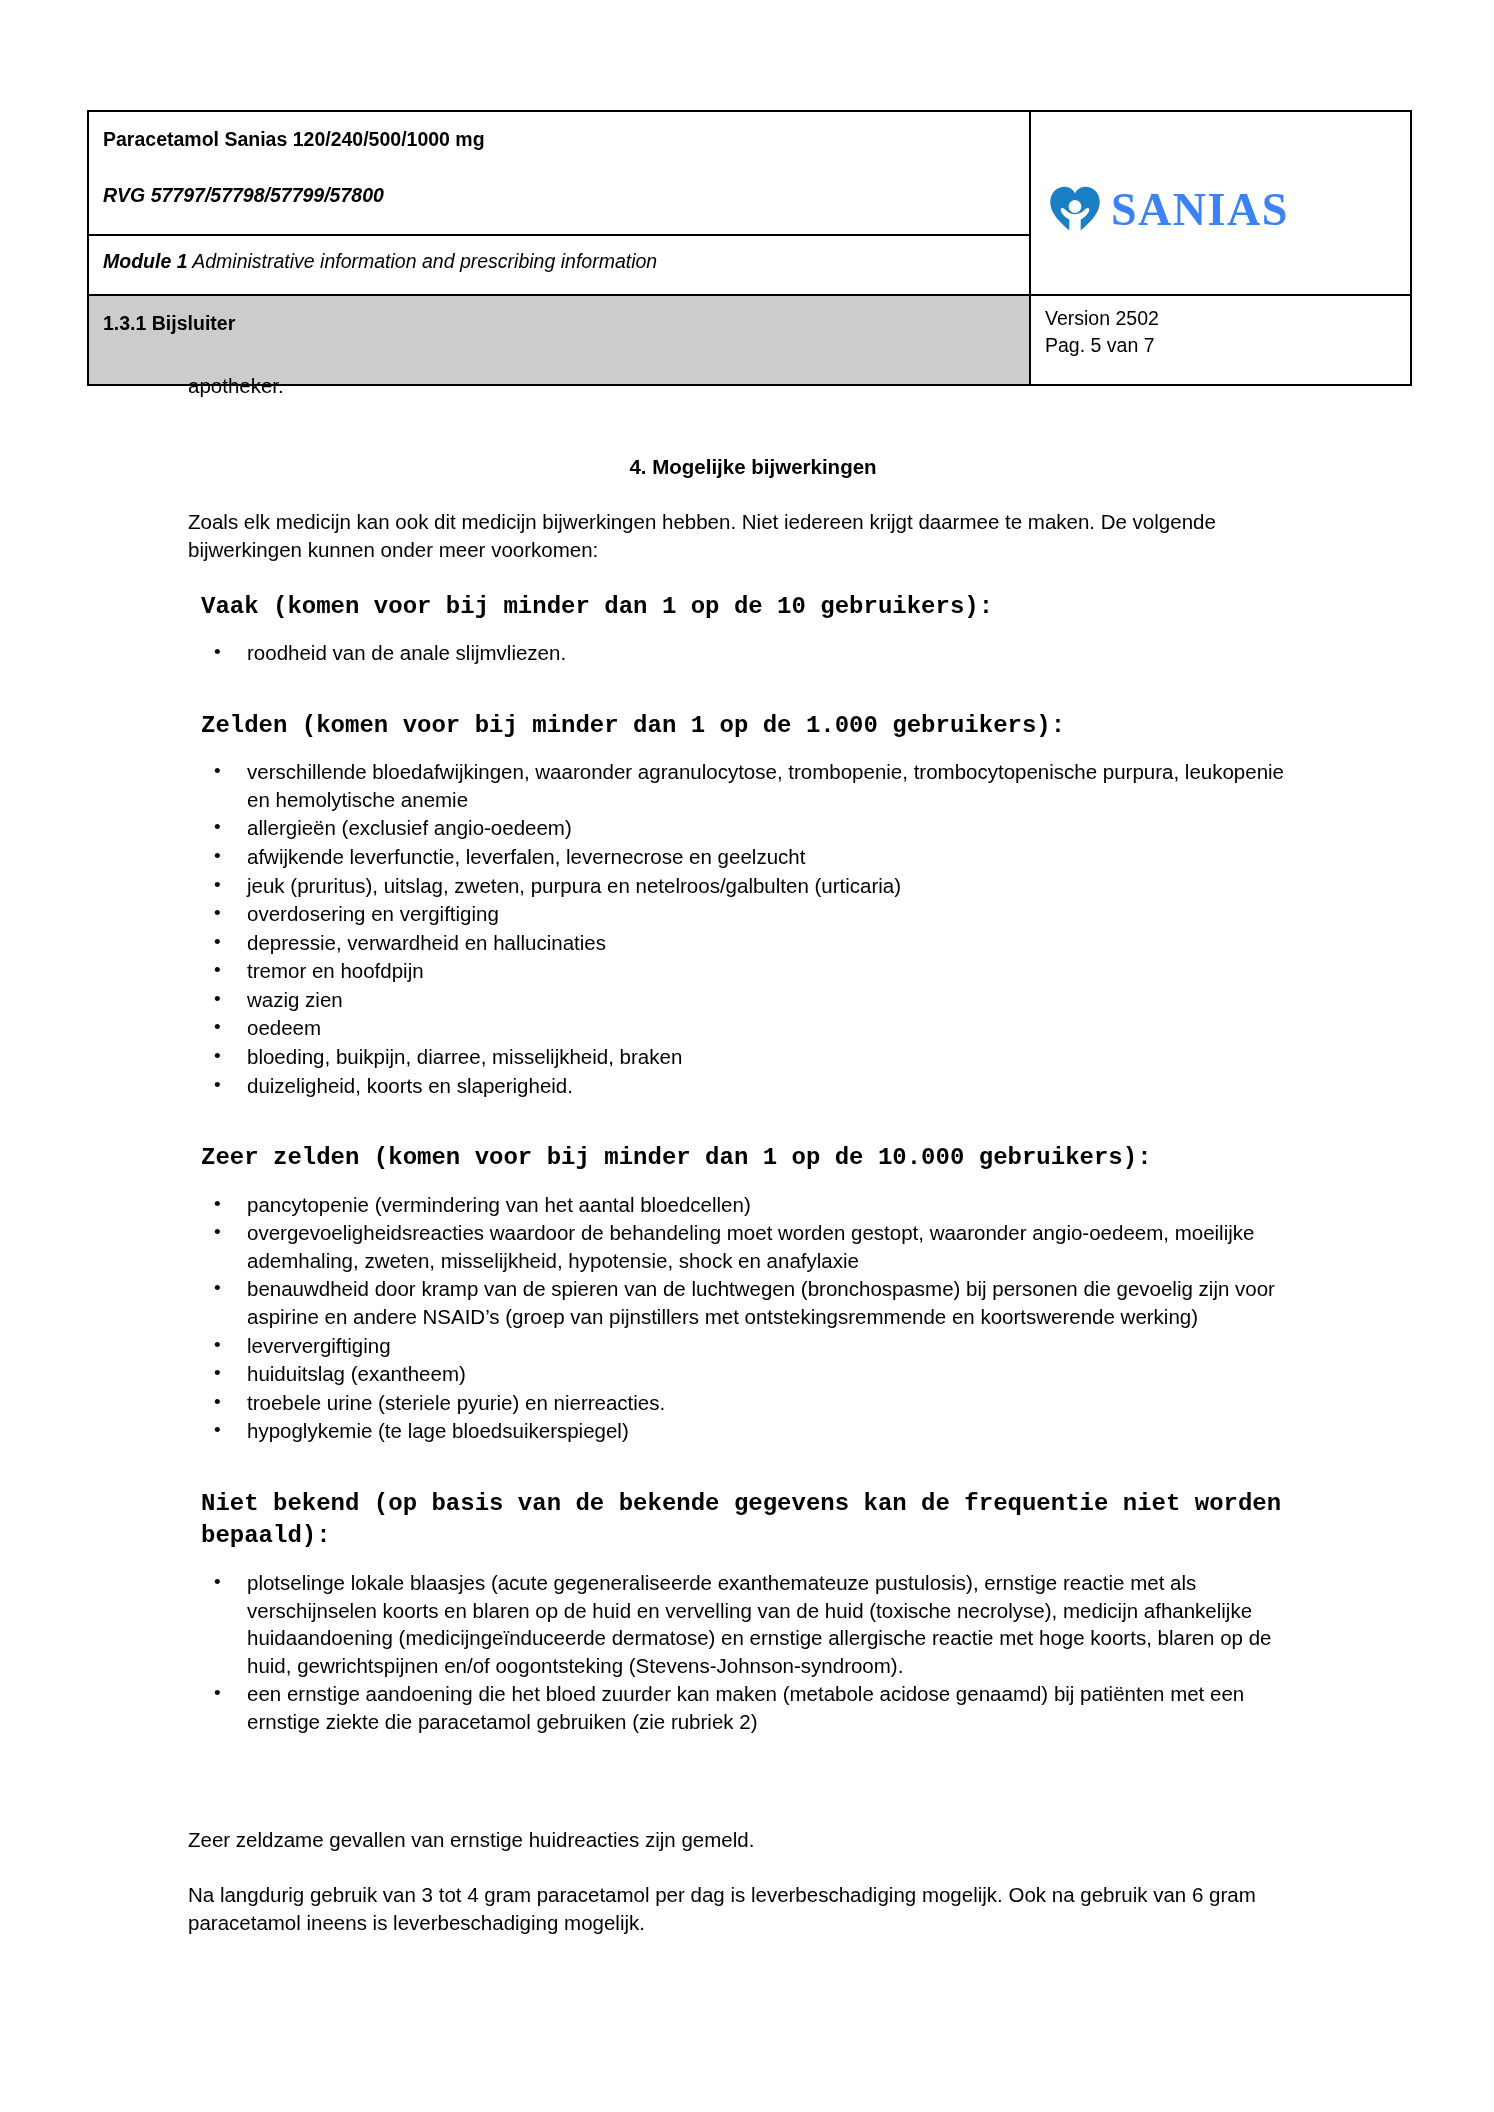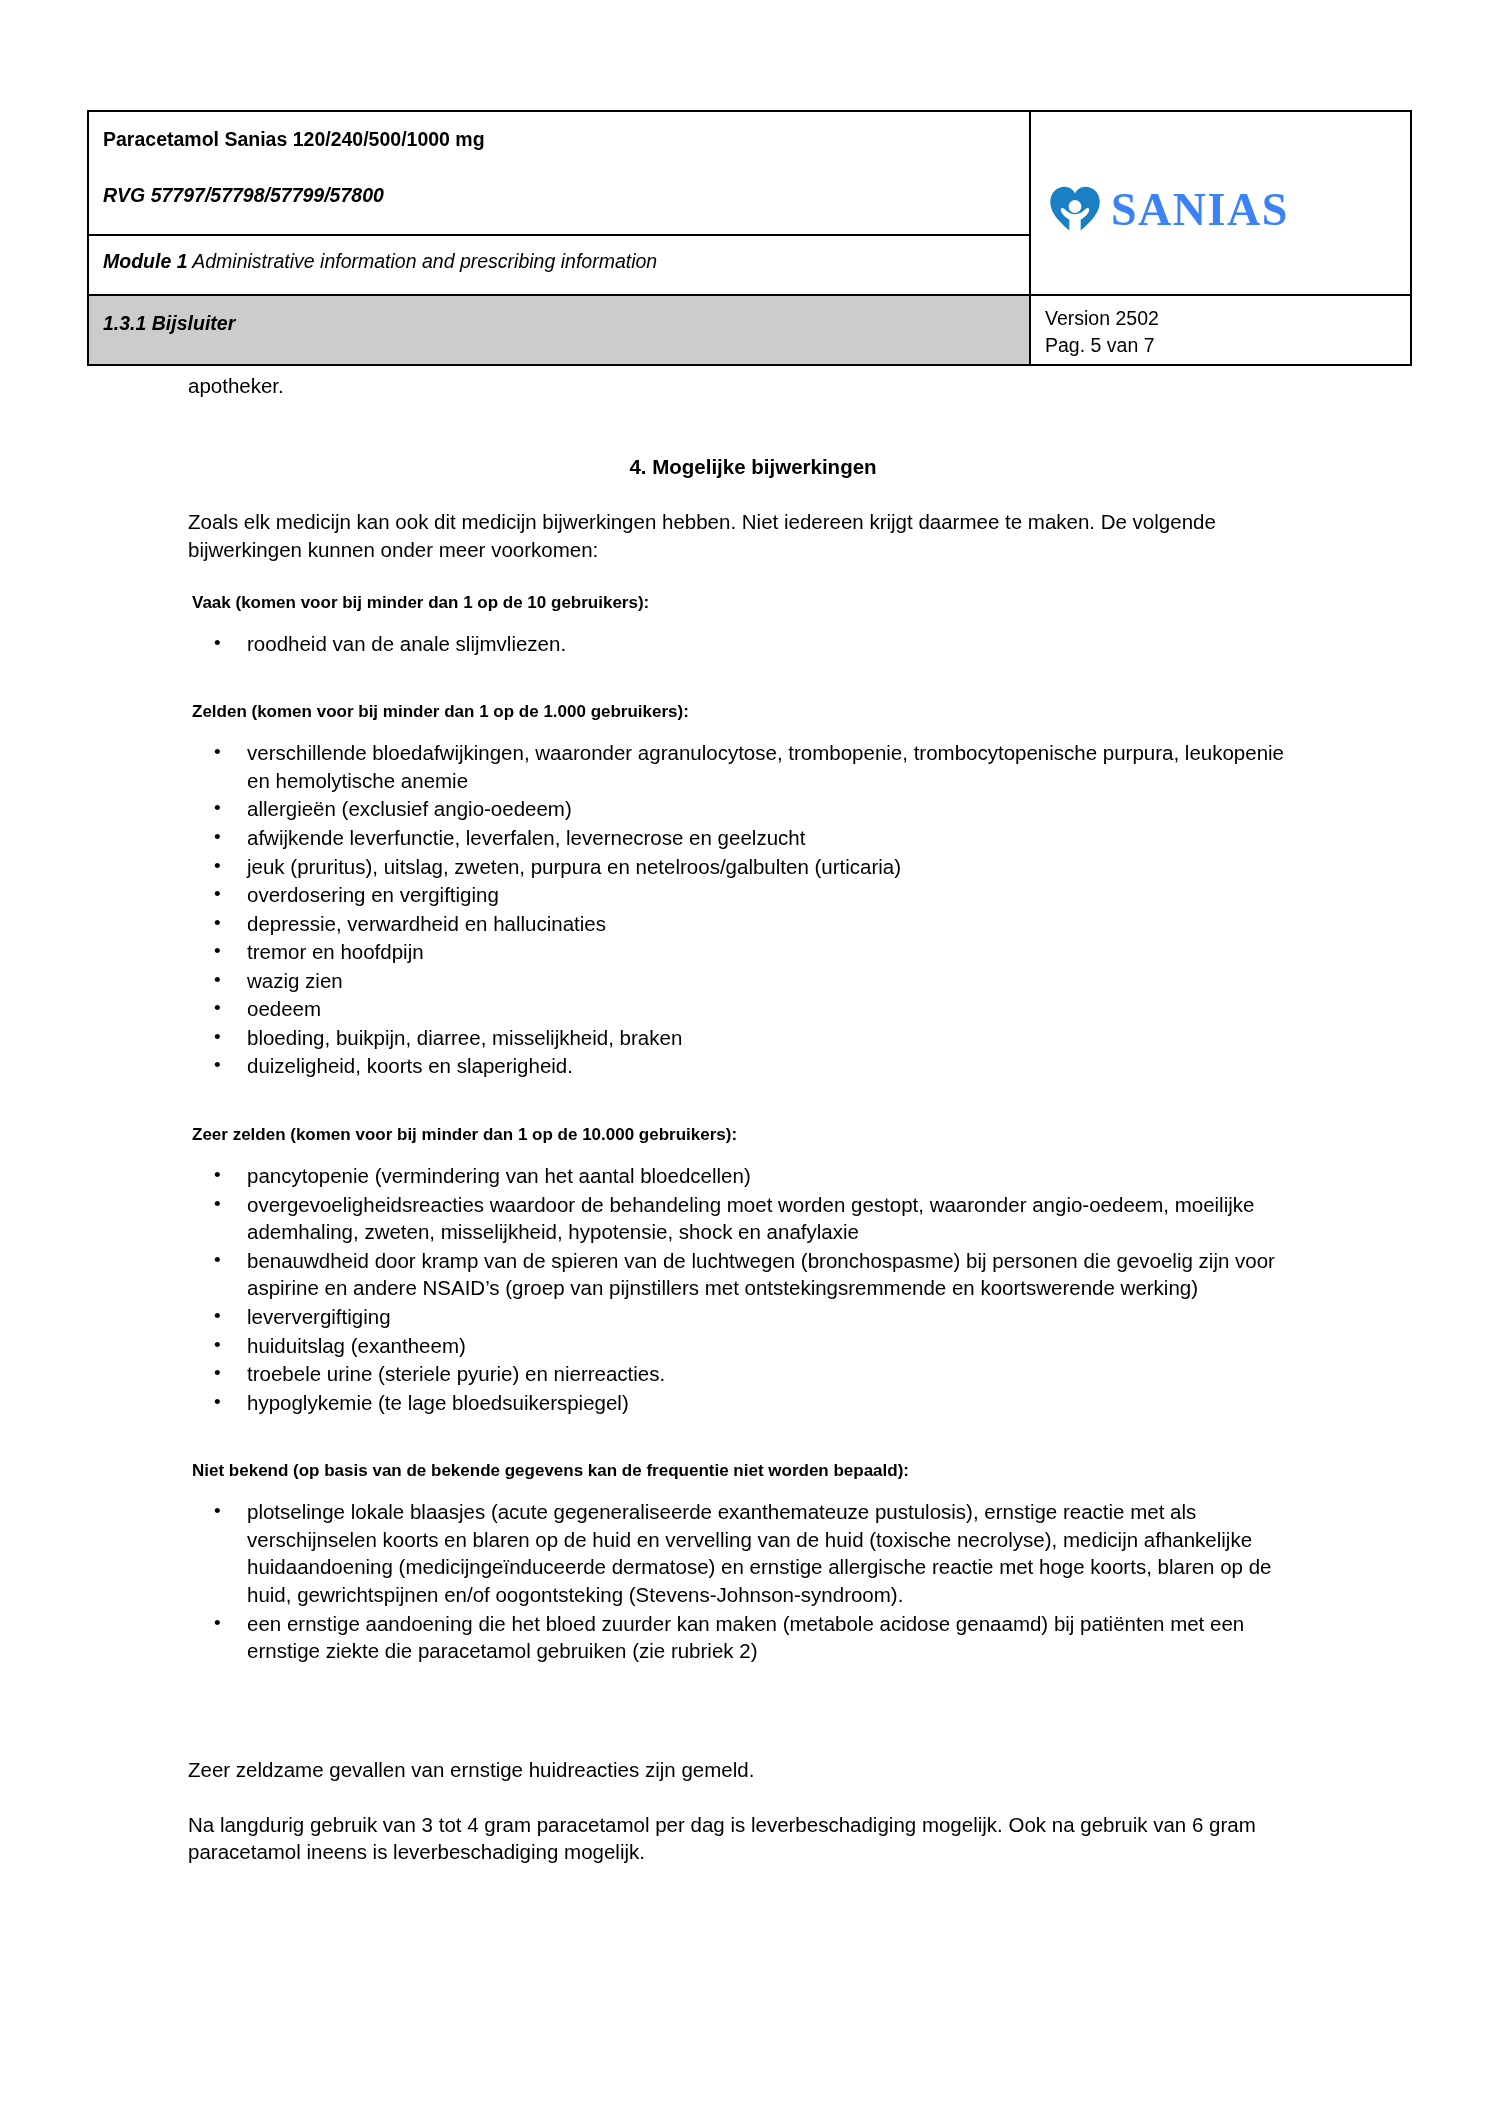--- a/index.html
+++ b/index.html
@@ -113,22 +113,23 @@
   .spacer-xl { height: 75px; }
 
   .h-sec {
     font-weight: bold;
     font-size: 20.5px;
     margin: 0;
     text-align: center;
   }
   .h-freq {
     font-weight: bold;
-    font-size: 17px;
-    margin: 0 0 3px 4px;
+    font-size: 24px;
+    margin: 0 0 3px 13px;
+    font-family: Liberation Mono, monospace;
   }
 
   ul.bullets {
     list-style: none;
     margin: 16px;
     padding: 0;
   }
   ul.bullets > li {
     position: relative;
     padding-left: 43px;
@@ -173,21 +174,21 @@
     </tr>
     <tr>
       <td class="col-left">
         <div class="hcell-pad cell-module" style="height:58px;box-sizing:border-box;">
           <b>Module 1</b><span> Administrative information and prescribing information</span>
         </div>
       </td>
     </tr>
     <tr>
       <td class="col-left gray">
-        <div class="hcell-pad cell-bijsluiter" style="height:68px;box-sizing:border-box;font-style:italic;">
+        <div class="hcell-pad cell-bijsluiter" style="height:88px;box-sizing:border-box;">
           <span>1.3.1 Bijsluiter</span>
         </div>
       </td>
       <td class="col-right">
         <div class="version-inner" style="height:68px;box-sizing:border-box;">
           <div>Version 2502</div>
           <div>Pag. 5 van 7</div>
         </div>
       </td>
     </tr>

